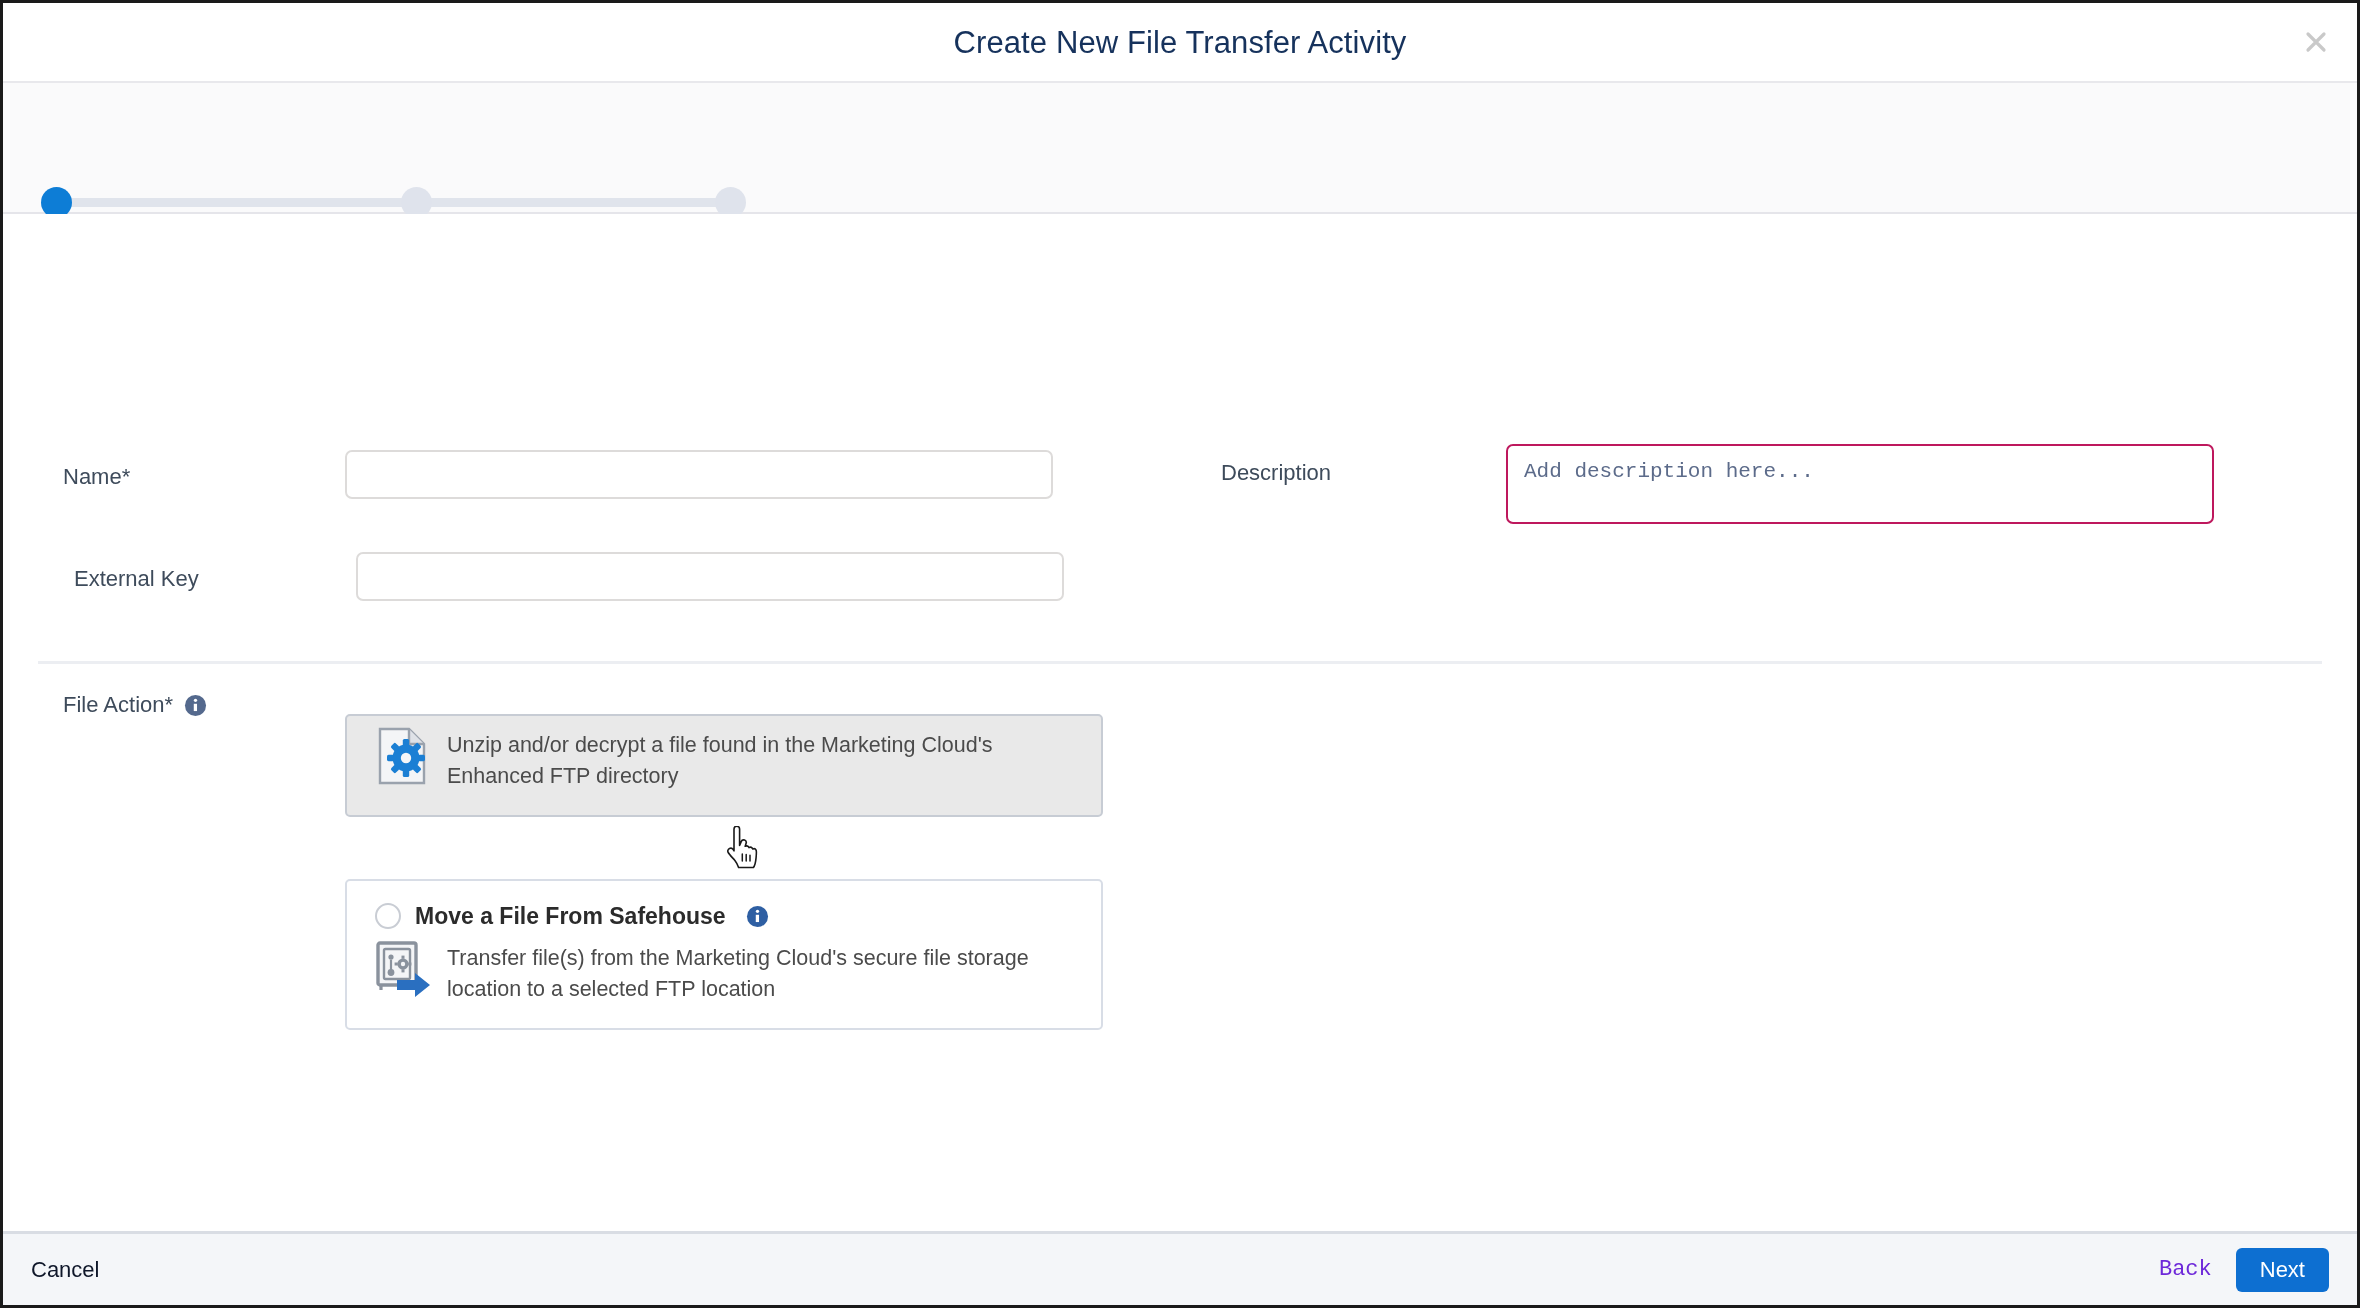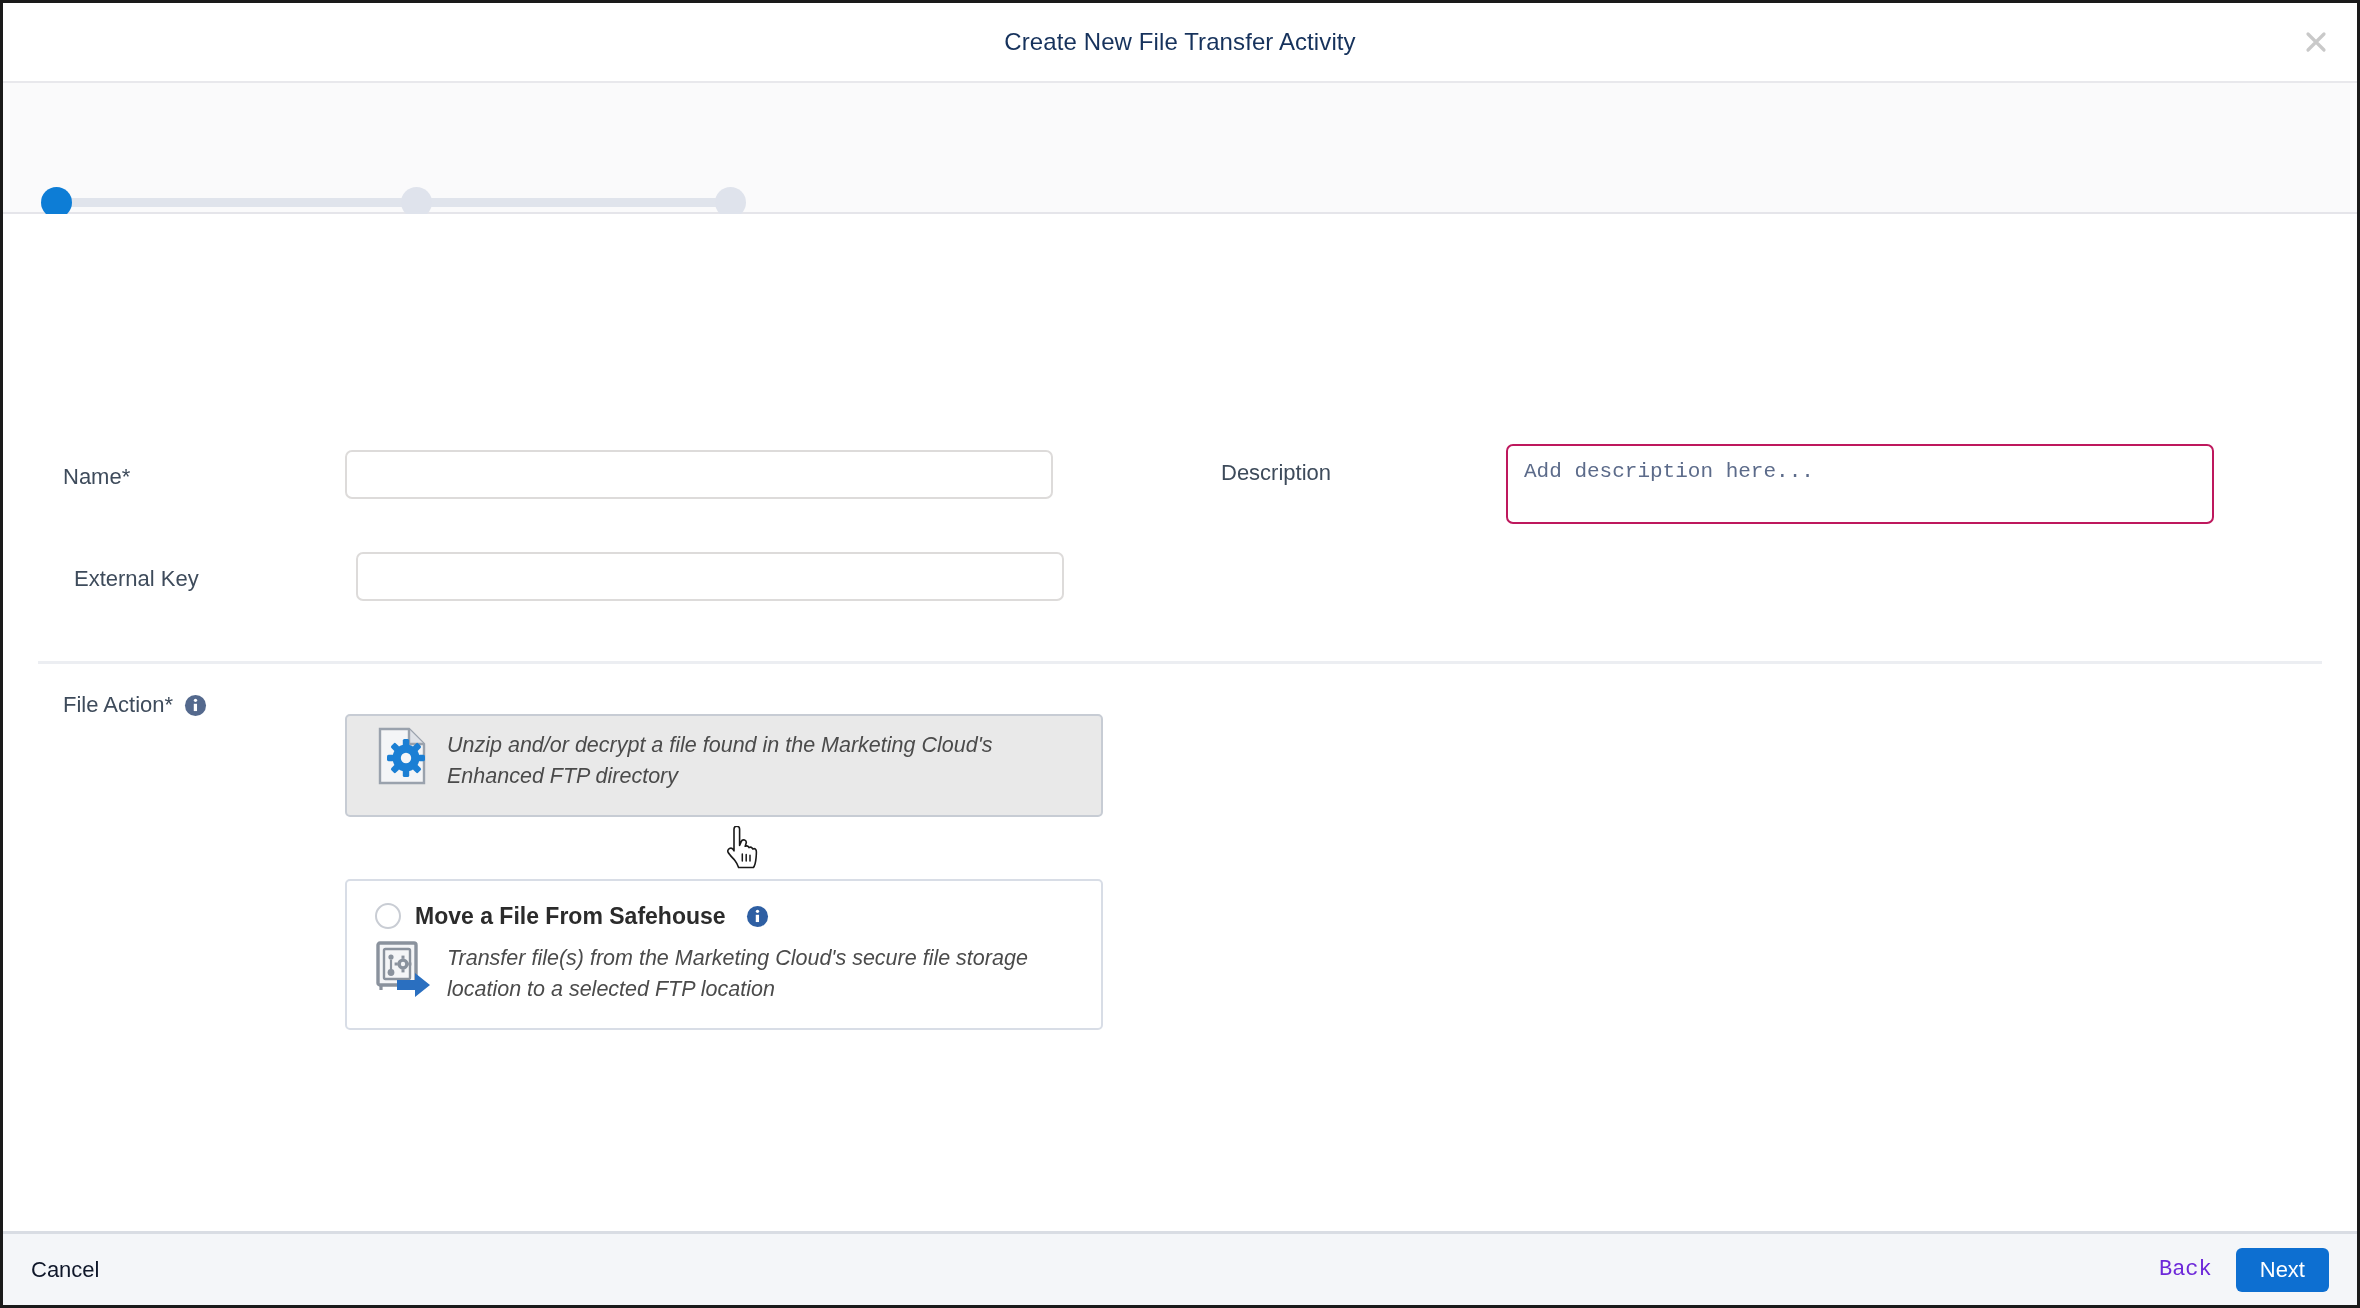--- a/index.html
+++ b/index.html
@@ -29,21 +29,21 @@
     position: relative;
     height: 78px;
     min-height: 78px;
     background: #ffffff;
     display: flex;
     align-items: center;
     justify-content: center;
     box-sizing: border-box;
   }
   .modal-title {
-    font-size: 24px;
+    font-size: 31px;
     color: #16325c;
     font-weight: 400;
     letter-spacing: 0.1px;
     line-height: 1;
   }
   .close-btn {
     position: absolute;
     right: 22px;
     top: 50%;
     transform: translateY(-50%);
@@ -221,21 +221,20 @@
     font-size: 23px;
     font-weight: bold;
     color: #2b2b2b;
     line-height: 1;
   }
   .card-body {
     display: flex;
     align-items: flex-start;
     gap: 16px;
     padding: 10px 26px 24px 28px;
-    font-style: italic;
   }
   .card-icon {
     flex: 0 0 auto;
     width: 56px;
     height: 60px;
     display: flex;
     align-items: center;
     justify-content: center;
   }
   .card-icon svg { display: block; }

